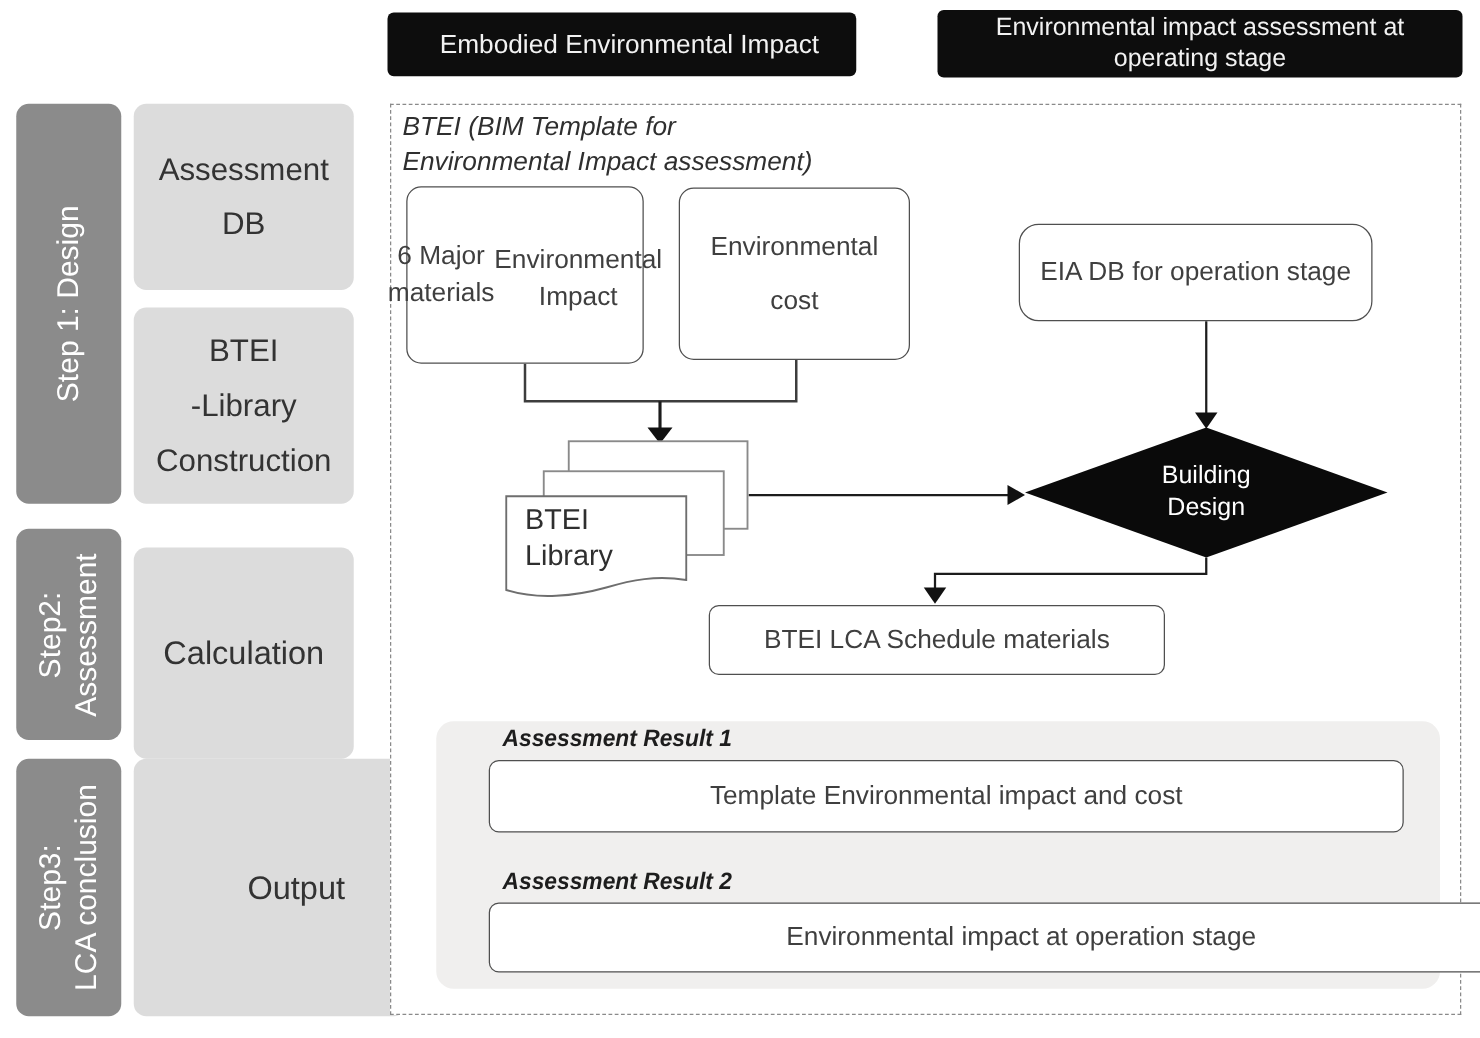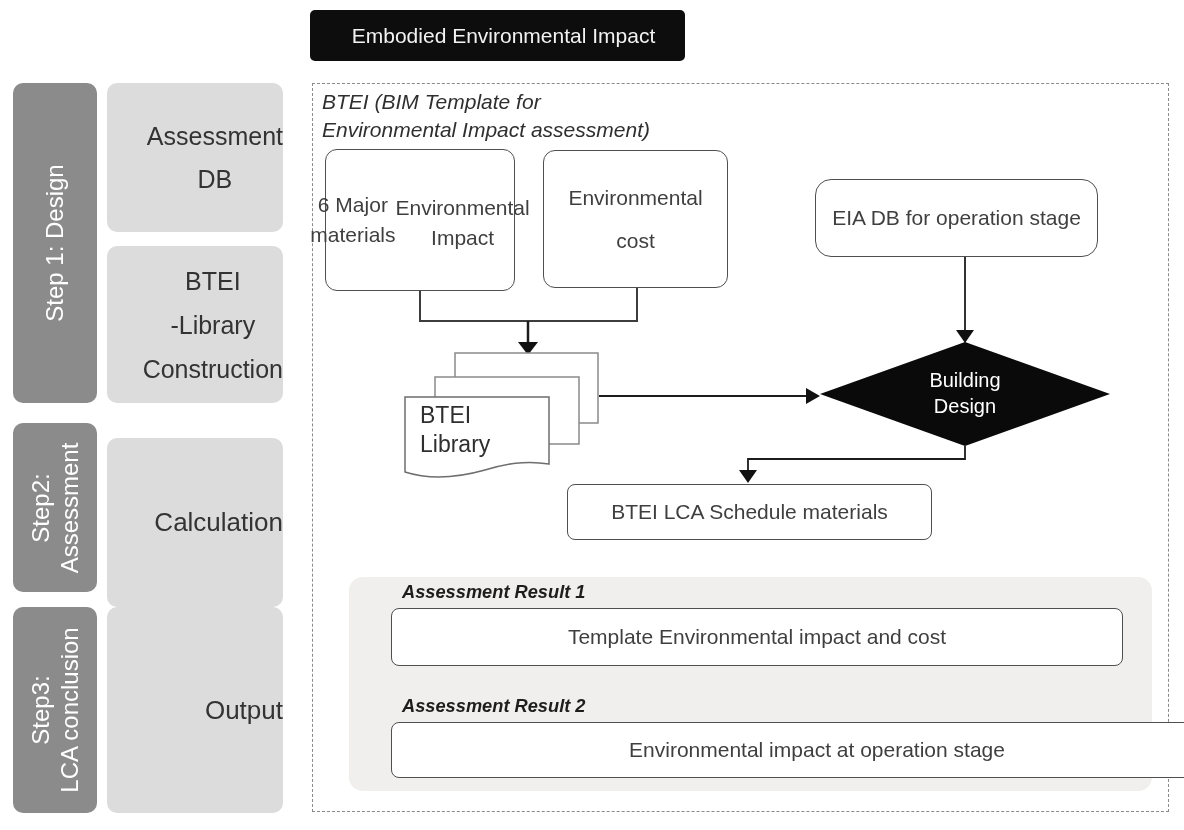--- a/index.html
+++ b/index.html
@@ -18,21 +18,21 @@
   .vbar{position:absolute;left:13px;width:84px;background:#8b8b8b;border-radius:10px;}
   .vlabel{
     position:absolute;top:50%;left:50%;
     transform:translate(-50%,-50%) rotate(-90deg);
     color:#ffffff;font-size:24px;line-height:30px;text-align:center;
     white-space:pre;width:max-content;
   }
   
   .gbox{
     position:absolute;left:107px;width:176px;background:#dcdcdc;border-radius:10px;
-    display:flex;align-items:center;justify-content:flex-end;text-align:center;
+    display:flex;align-items:center;justify-content:center;text-align:center;
     color:#333333;font-size:25px;line-height:43px;white-space:pre-line;
   }
   
   .frame{
     position:absolute;left:312px;top:83px;width:857px;height:729px;
     border:1px dashed #8a8a8a;box-sizing:border-box;background:#fff;
   }
   
   .fbox{
     position:absolute;background:#ffffff;border:1.5px solid #4f4f4f;
@@ -62,20 +62,24 @@
   }
 </style>
 </head>
 <body>
 
 <div class="canvas">
 
   <div class="hdr" style="left:310px;top:10px;width:363px;height:51px;padding-left:12px;">
     <span class="pre">Embodied Environmental Impact</span>
   </div>
+  <div class="hdr" style="left:750px;top:8px;width:420px;height:54px;font-size:20px;">
+    <span class="pre">Environmental impact assessment at
+operating stage</span>
+  </div>
 
   <div class="vbar" style="top:83px;height:320px;">
     <span class="vlabel">Step 1: Design</span>
   </div>
   <div class="vbar" style="top:423px;height:169px;">
     <span class="vlabel" style="line-height:29px;">Step2:
 Assessment</span>
   </div>
   <div class="vbar" style="top:607px;height:206px;">
     <span class="vlabel" style="line-height:29px;">Step3:
@@ -87,21 +91,21 @@
 DB</span>
   </div>
   <div class="gbox" style="top:246px;height:157px;line-height:44px;">
     <span class="pre">BTEI
 -Library
 Construction</span>
   </div>
   <div class="gbox" style="top:438px;height:169px;font-size:26px;">
     <span class="pre">Calculation</span>
   </div>
-  <div class="gbox" style="top:607px;height:206px;font-size:26px;">
+  <div class="gbox" style="top:607px;height:206px;font-size:26px;padding-left:42px;">
     <span class="pre">Output</span>
   </div>
 
   <div class="frame"></div>
 
   <div class="caption">BTEI (BIM Template for
 Environmental Impact assessment)</div>
 
   <svg class="overlay" width="1184" height="830" viewBox="0 0 1184 830">
 

